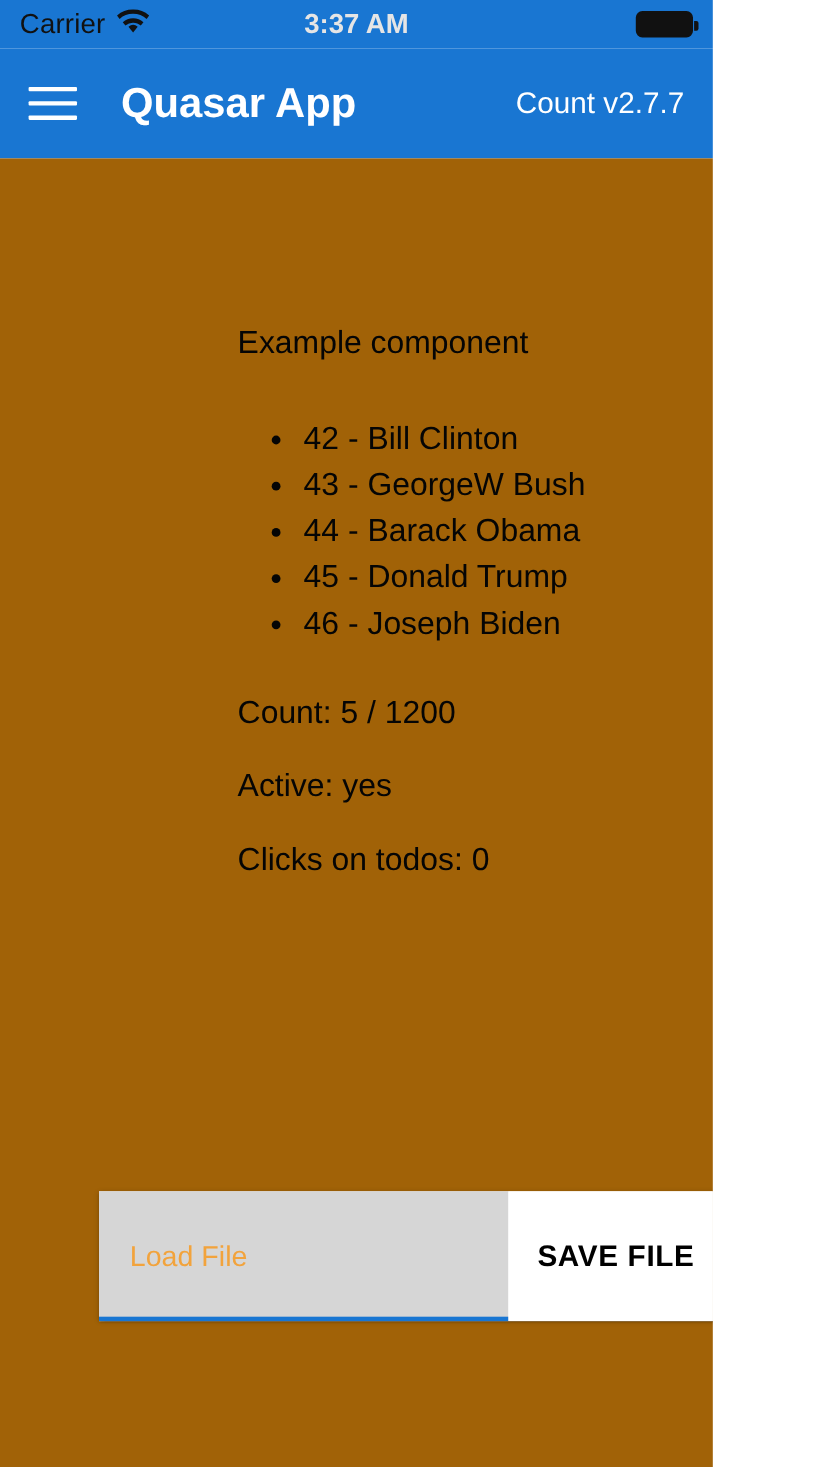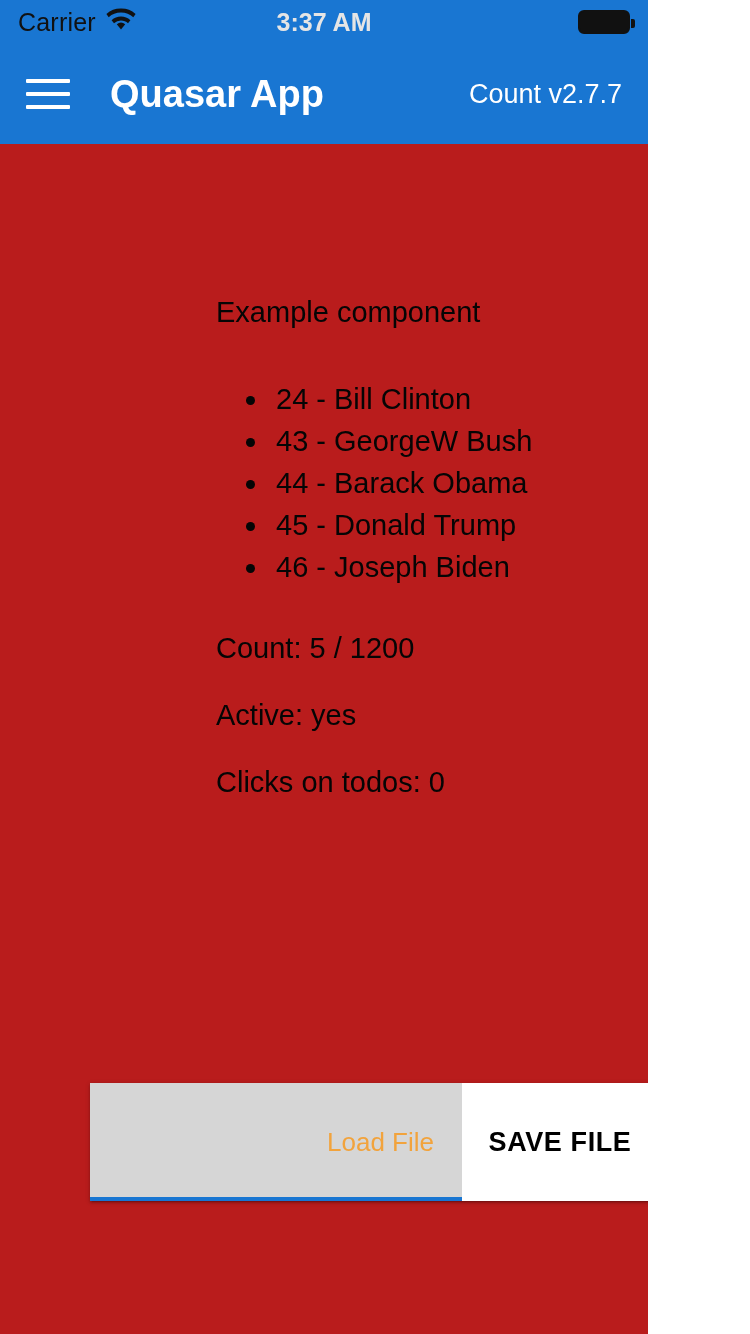--- a/index.html
+++ b/index.html
@@ -109,21 +109,21 @@
     margin-left: auto;
     font-size: 27px;
     color: #ffffff;
     white-space: nowrap;
   }
 
   
   .page {
     flex: 1 1 auto;
     position: relative;
-    background: #b91c1c;
+    background: #a16207;
     overflow: hidden;
   }
   .content {
     padding: 150px 0 0 216px;
   }
   .component-title {
     font-size: 29px;
     color: #050505;
     line-height: 1.3;
   }
@@ -158,21 +158,20 @@
     background: #ffffff;
   }
   .load-file-field {
     position: relative;
     flex: 0 0 372px;
     background: #d6d6d6;
     display: flex;
     align-items: center;
     padding: 0 28px;
     cursor: text;
-    justify-content: flex-end;
   }
   .load-file-label {
     font-size: 26px;
     color: #f2a33c;
   }
   .field-underline {
     position: absolute;
     left: 0;
     right: 0;
     bottom: 0;
@@ -224,21 +223,21 @@
     </button>
     <div class="toolbar-title">Quasar App</div>
     <div class="toolbar-version">Count v2.7.7</div>
   </div>
 
   <div class="page">
     <div class="content">
       <div class="component-title">Example component</div>
 
       <ul class="todo-list">
-        <li>24 - Bill Clinton</li>
+        <li>42 - Bill Clinton</li>
         <li>43 - GeorgeW Bush</li>
         <li>44 - Barack Obama</li>
         <li>45 - Donald Trump</li>
         <li>46 - Joseph Biden</li>
       </ul>
 
       <div class="meta-line first">Count: 5 / 1200</div>
       <div class="meta-line">Active: yes</div>
       <div class="meta-line">Clicks on todos: 0</div>
     </div>

